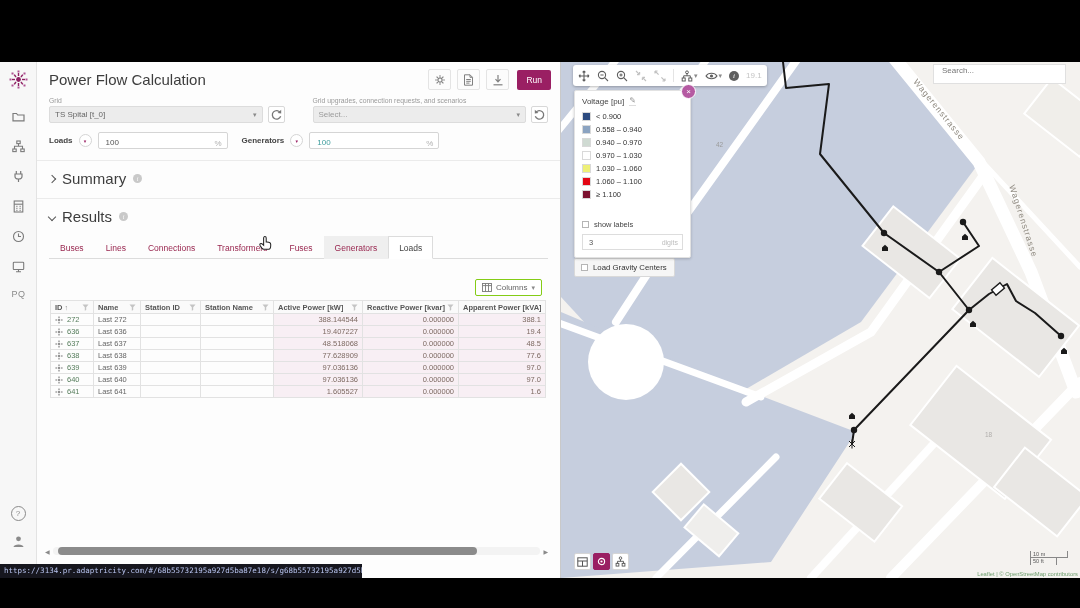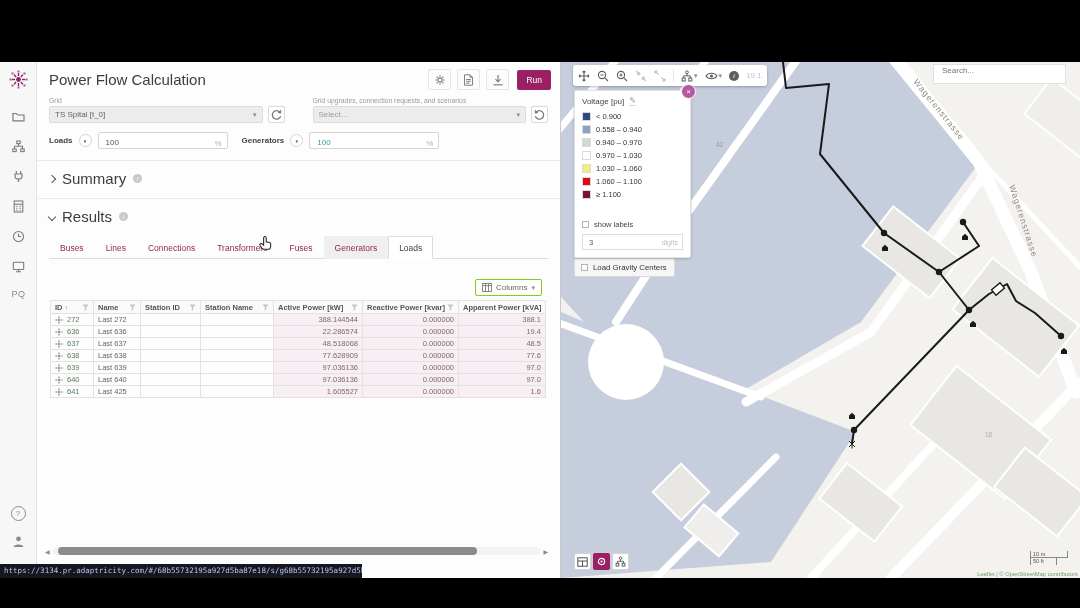--- a/index.html
+++ b/index.html
@@ -436,21 +436,21 @@
                   <svg width="8" height="8" viewBox="0 0 8 8">
                     <circle cx="4" cy="4" r="1.1" fill="#777"></circle>
                     <path d="M4,0.4 V2.2 M4,5.8 V7.6 M0.4,4 H2.2 M5.8,4 H7.6" stroke="#777" stroke-width="1.1"></path>
                   </svg>
                   <span>636</span>
                 </span>
               </td>
             <td class="namecell">Last 636</td>
             <td></td>
               <td></td>
-            <td class="num">22.286574</td>
+            <td class="num">19.407227</td>
               <td class="num">0.000000</td>
               <td class="num">19.4</td>
           </tr>
           <tr>
             <td class="idcell">
                 <span class="idflex">
                   <svg width="8" height="8" viewBox="0 0 8 8">
                     <circle cx="4" cy="4" r="1.1" fill="#777"></circle>
                     <path d="M4,0.4 V2.2 M4,5.8 V7.6 M0.4,4 H2.2 M5.8,4 H7.6" stroke="#777" stroke-width="1.1"></path>
                   </svg>
@@ -518,21 +518,21 @@
           <tr>
             <td class="idcell">
                 <span class="idflex">
                   <svg width="8" height="8" viewBox="0 0 8 8">
                     <circle cx="4" cy="4" r="1.1" fill="#777"></circle>
                     <path d="M4,0.4 V2.2 M4,5.8 V7.6 M0.4,4 H2.2 M5.8,4 H7.6" stroke="#777" stroke-width="1.1"></path>
                   </svg>
                   <span>641</span>
                 </span>
               </td>
-            <td class="namecell">Last 425</td>
+            <td class="namecell">Last 641</td>
             <td></td>
               <td></td>
             <td class="num">1.605527</td>
               <td class="num">0.000000</td>
               <td class="num">1.6</td>
           </tr>
         </tbody>
       </table>
     </div>
 

